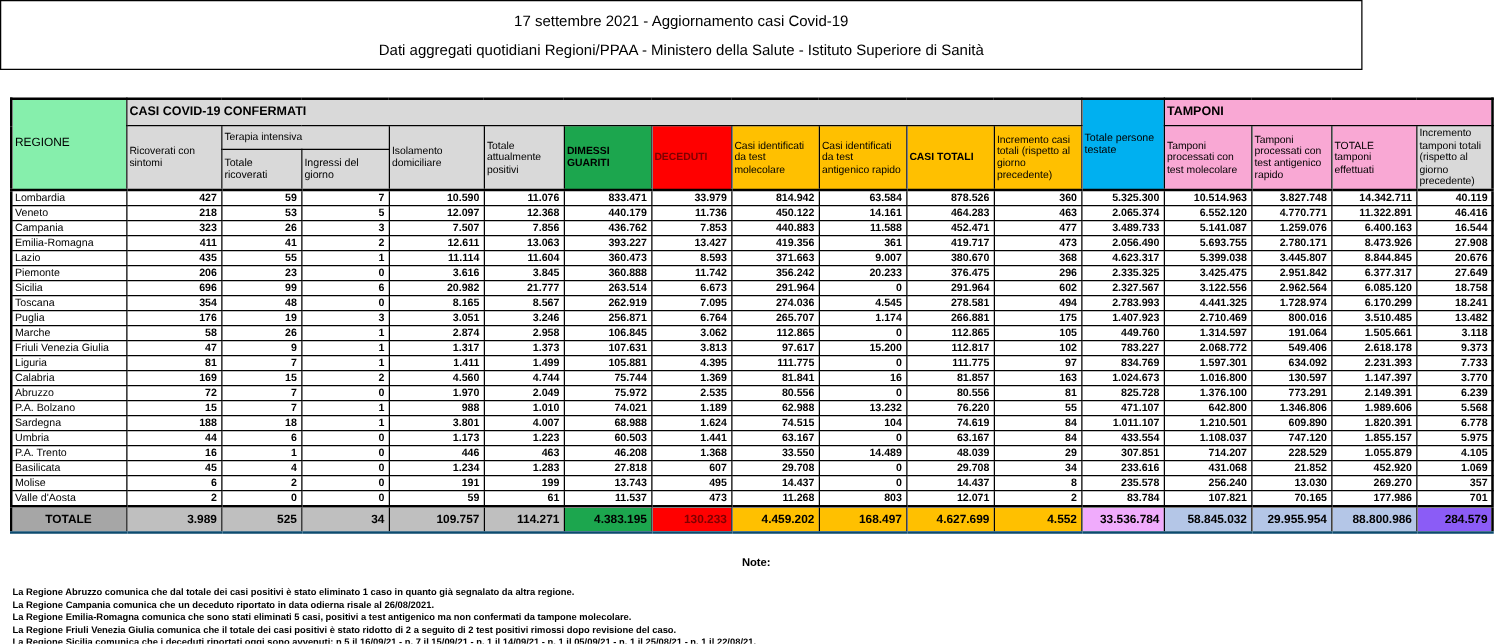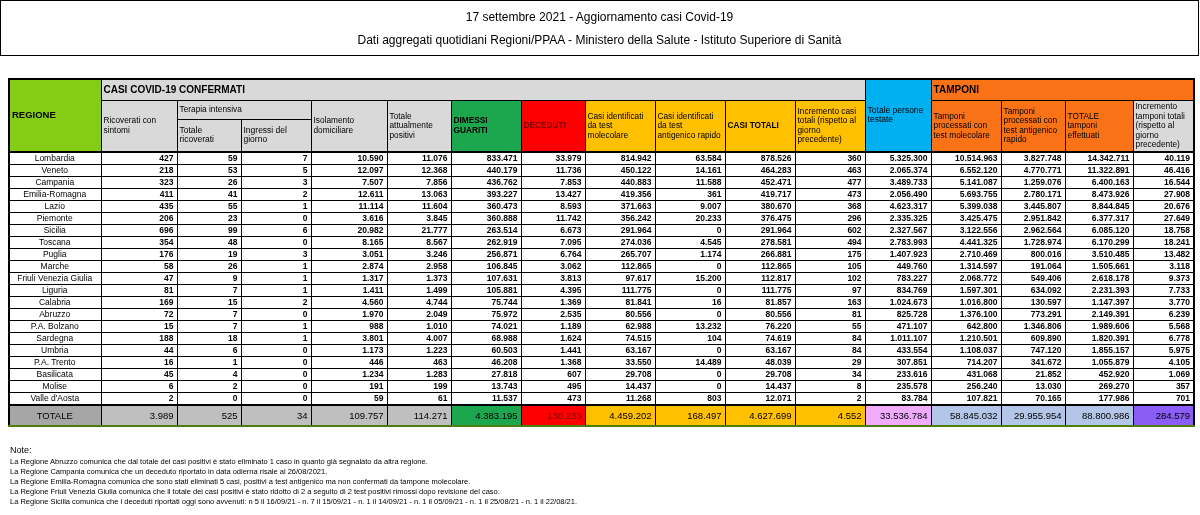--- a/index.html
+++ b/index.html
@@ -1,61 +1,61 @@
 <!DOCTYPE html>
 <html><head>
 <meta charset="utf-8">
 <style>
   html,body{margin:0;padding:0;background:#fff;color:#000;
     font-family:"Liberation Sans",sans-serif;}
   body{width:1200px;height:515px;position:relative;font-size:9px;}
 
-  .title-band{box-sizing:border-box;width:1199px;height:56px;border:1px solid #000;
+  .title-band{box-sizing:border-box;width:1090px;height:56px;border:1px solid #000;
     display:flex;flex-direction:column;justify-content:center;gap:9px;text-align:center;}
   .title-band .t1{font-size:12px;}
   .title-band .t2{font-size:12px;}
 
   table{border-collapse:collapse;table-layout:fixed;width:1185px;margin:22px 0 0 8px;
     border:2px solid #000;}
   th,td{border:1px solid #000;overflow:hidden;white-space:nowrap;vertical-align:middle;}
   thead th{text-align:left;white-space:normal;font-weight:normal;
     font-size:8.5px;line-height:1.15;padding:1px 2px;}
   thead .grp{font-size:10px;font-weight:bold;height:18px;}
   thead .h-gray{background:#D9D9D9;}
-  thead .h-region{background:#84cc16;font-weight:bold;font-size:9.5px;margin-left:15px;}
+  thead .h-region{background:#86efac;font-weight:normal;font-size:9.5px;margin-left:15px;}
   thead .h-green{background:#1CA64E;font-weight:bold;}
   thead .h-red{background:#FF0000;color:#7E0000;font-weight:bold;}
   thead .h-yellow{background:#FFC000;}
   thead .h-yellow.b{font-weight:bold;}
   thead .h-cyan{background:#00B0F0;}
-  thead .h-blue{background:#f97316;}
+  thead .h-blue{background:#f9a8d4;}
   thead .h-ti{height:16px;}
   thead .h-sub{height:32px;}
   thead tr.r2 th{font-size:8.3px;}
 
   tbody td{height:11px;font-size:8.5px;line-height:11px;padding:0 3px;}
-  tbody td.region{text-align:center;padding-left:2px;}
+  tbody td.region{text-align:left;padding-left:2px;}
   tbody td.num{text-align:right;font-weight:bold;}
   tbody tr.data-row td{background:#fff;border-width:1px;}
   tbody tr:first-child td{border-top:2px solid #000;}
 
   tr.total-row td{background:#BFBFBF;height:19px;line-height:19px;font-size:9.5px;
-    border-top:2px solid #000;border-bottom:2px solid #4d7c0f;font-weight:normal;}
+    border-top:2px solid #000;border-bottom:2px solid #0c4a6e;font-weight:bold;}
   tr.total-row td.region{text-align:center;background:#A6A6A6;}
   tr.total-row .col-6{background:#1CA64E;}
   tr.total-row .col-7{background:#FF0000;color:#7E0000;}
   tr.total-row .col-8,tr.total-row .col-9,tr.total-row .col-10,tr.total-row .col-11{background:#FFC000;}
   tr.total-row .col-12{background:#f0abfc;margin-left:18px;}
   tr.total-row .col-13,tr.total-row .col-14,tr.total-row .col-15{background:#B4C6E7;}
   tr.total-row .col-16{background:#8b5cf6;}
 
   .notes{margin:18px 0 0 10px;}
-  .notes .lbl{font-size:9px;font-weight:normal;margin-bottom:2px;}
+  .notes .lbl{font-size:9px;font-weight:bold;margin-bottom:14px;text-align:center;}
   .notes ul{list-style:none;margin:0;padding:0;}
-  .notes li{font-size:7.5px;font-weight:normal;line-height:1.35;}
+  .notes li{font-size:7.5px;font-weight:bold;line-height:1.35;}
 </style>
 </head>
 <body>
 
 <div class="title-band">
   <div class="t1">17 settembre 2021 - Aggiornamento casi Covid-19</div>
   <div class="t2">Dati aggregati quotidiani Regioni/PPAA - Ministero della Salute - Istituto Superiore di Sanità</div>
 </div>
 
 <table>
@@ -438,21 +438,21 @@
         <td class="col-4 num">446</td>
         <td class="col-5 num">463</td>
         <td class="col-6 num">46.208</td>
         <td class="col-7 num">1.368</td>
         <td class="col-8 num">33.550</td>
         <td class="col-9 num">14.489</td>
         <td class="col-10 num">48.039</td>
         <td class="col-11 num">29</td>
         <td class="col-12 num">307.851</td>
         <td class="col-13 num">714.207</td>
-        <td class="col-14 num">341.672</td>
+        <td class="col-14 num">228.529</td>
         <td class="col-15 num">1.055.879</td>
         <td class="col-16 num">4.105</td>
       </tr>
       <tr class="data-row">
         <td class="col-0 region">Basilicata</td>
         <td class="col-1 num">45</td>
         <td class="col-2 num">4</td>
         <td class="col-3 num">0</td>
         <td class="col-4 num">1.234</td>
         <td class="col-5 num">1.283</td>

